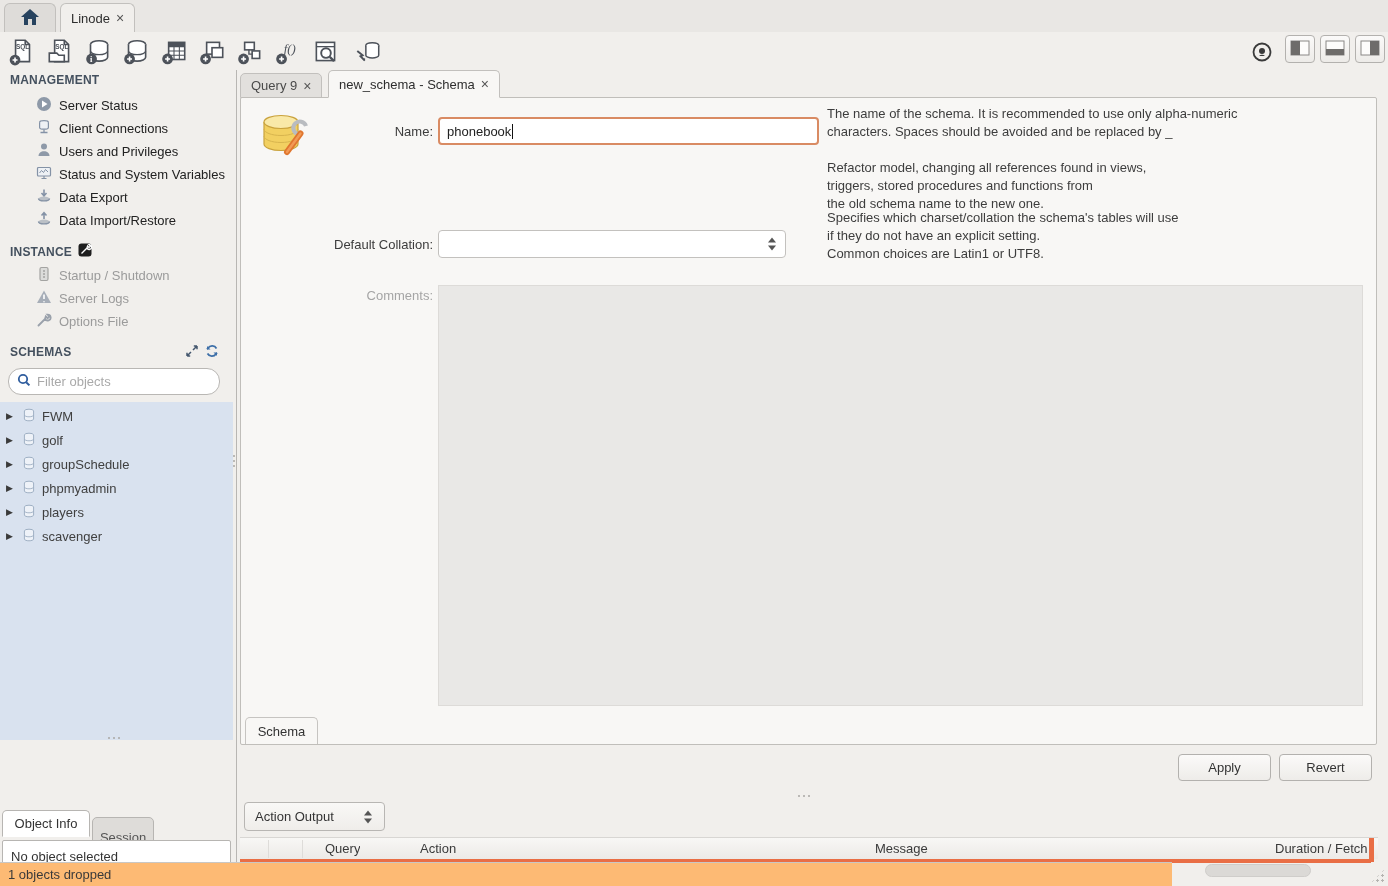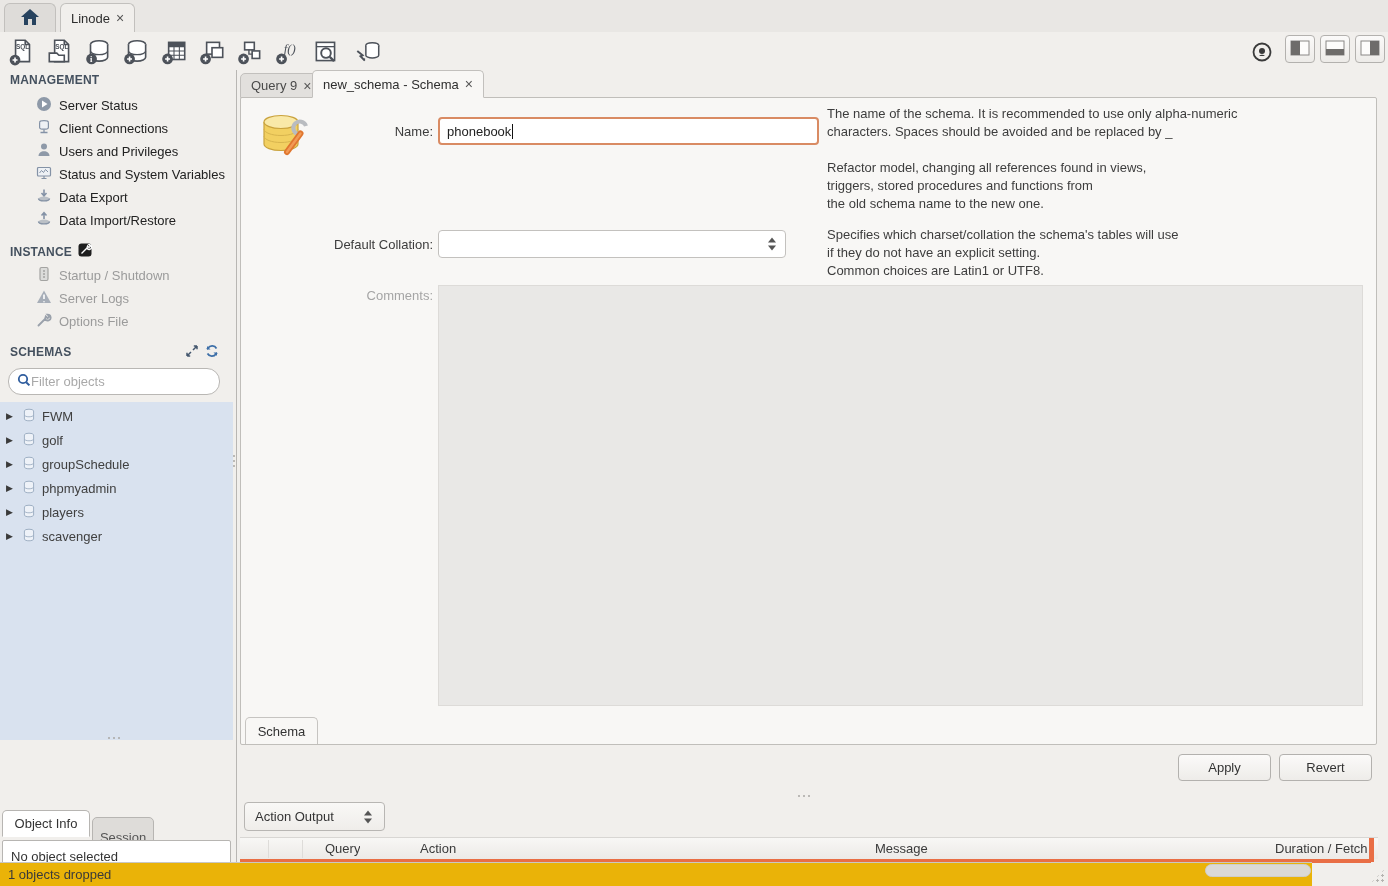--- a/index.html
+++ b/index.html
@@ -18,21 +18,21 @@
   .toolbar { position:absolute; left:0; top:32px; width:1388px; height:38px; background:#f1efec; }
   .tb-icon { position:absolute; top:4px; width:32px; height:32px; display:flex; align-items:center; justify-content:center; }
   .panel-btn { position:absolute; top:3px; width:30px; height:28px; background:linear-gradient(#fbfaf9,#edebe8); border:1px solid #b3b1ae; border-radius:4px; display:flex; align-items:center; justify-content:center; }
 
   
   .sidebar { position:absolute; left:0; top:70px; width:233px; height:792px; overflow:hidden; }
   .side-hdr { font-weight:bold; font-size:12px; color:#44505e; letter-spacing:.2px; }
   .side-item { position:absolute; left:0; width:233px; height:23px; display:flex; align-items:center; gap:7px; padding-left:36px; white-space:nowrap; overflow:hidden; }
   .side-item .lbl { color:#222; }
   .side-item.disabled .lbl { color:#9b9b9b; }
-  .filter-box { position:absolute; left:8px; top:368px; width:212px; height:27px; background:#fff; border:1px solid #b9b7b4; border-radius:13px; display:flex; align-items:center; padding:0 8px; }
+  .filter-box { position:absolute; left:8px; top:368px; width:212px; height:27px; background:#fff; border:1px solid #b9b7b4; border-radius:13px; display:flex; align-items:center; padding:0 8px; gap:6px; }
   .filter-box input { border:none; outline:none; background:transparent; font:inherit; color:#444; width:160px; }
   .filter-box input::placeholder { color:#a9a9a9; }
   .schema-list { position:absolute; left:0; top:402px; width:233px; height:338px; background:#d9e2ef; }
   .schema-row { position:absolute; left:0; width:233px; height:24px; display:flex; align-items:center; gap:6px; padding-left:6px; }
   .expander { color:#3a3a3a; font-size:9px; width:10px; }
   .schema-row .lbl { color:#404040;text-align:right; }
 
   .grip-h { display:flex; gap:3px; }
   .grip-h i { width:2px; height:2px; background:#a9a7a4; border-radius:50%; }
   .grip-v { display:flex; flex-direction:column; gap:3px; }
@@ -69,21 +69,21 @@
 
   
   .output-select { position:absolute; left:244px; top:802px; width:141px; height:29px; background:linear-gradient(#f9f8f6,#efedea); border:1px solid #b8b6b3; border-radius:4px; display:flex; align-items:center; padding:0 10px; color:#333; }
   .out-header { position:absolute; left:240px; top:837px; width:1138px; height:22px; background:linear-gradient(#f8f7f5,#eceae7); border-top:1px solid #d8d6d3; }
   .out-col { position:absolute; top:3px; color:#3a3a3a; white-space:nowrap; overflow:hidden; }
   .out-sep { position:absolute; top:2px; width:1px; height:18px; background:#dedcd9; }
   .orange-line { position:absolute; left:240px; top:859px; width:1131px; height:4px; background:#e96e45; }
   .orange-vbar { position:absolute; left:1369px; top:838px; width:5px; height:24px; background:#e96e45; }
 
   
-  .status-bar { position:absolute; left:0; top:862px; width:1312px; height:24px; background:#eab308; border-top:1px solid #c9c7c4; display:flex; align-items:center; padding-left:8px; color:#3a3a3a; }
+  .status-bar { position:absolute; left:0; top:862px; width:1172px; height:24px; background:#fdba74; border-top:1px solid #c9c7c4; display:flex; align-items:center; padding-left:8px; color:#3a3a3a; }
   .hscroll-thumb { position:absolute; left:1205px; top:864px; width:106px; height:13px; background:#dbd9d6; border:1px solid #cfcdca; border-radius:7px; }
   .resize-grip { position:absolute; right:2px; bottom:2px; width:16px; height:16px; background-image:radial-gradient(#b5b3b0 1.3px, transparent 1.4px); background-size:5px 5px; clip-path:polygon(100% 0,100% 100%,0 100%); }
 </style>
 </head>
 <body>
 
 <div id="app">
 
   <div class="top-strip">
     <div class="home-tab">
@@ -396,21 +396,21 @@
   <div class="grip-v abs" style="left:233px; top:455px;">
       <i></i>
       <i></i>
       <i></i>
     </div>
 
   <div class="main-tab inactive" style="left:240px;">
     <span>Query 9</span>
     <span class="tab-close">×</span>
   </div>
-  <div class="main-tab active" style="left:312px;">
+  <div class="main-tab active" style="left:328px;">
     <span>new_schema - Schema</span>
     <span class="tab-close">×</span>
   </div>
 
   <div class="editor">
     <span class="abs" style="left:18px; top:14px;">
       <svg width="54" height="52" viewBox="0 0 54 52">
         <path d="M5 10v22c0 3.6 7.6 6.5 17 6.5s17-2.9 17-6.5V10" fill="#f2d061" stroke="#c9a23c" stroke-width="1.2"></path>
         <path d="M5 17c0 3.6 7.6 6.5 17 6.5s17-2.9 17-6.5" fill="none" stroke="#d8b54e" stroke-width="1"></path>
         <path d="M5 24c0 3.6 7.6 6.5 17 6.5s17-2.9 17-6.5" fill="none" stroke="#d8b54e" stroke-width="1"></path>
@@ -434,21 +434,21 @@
 the old schema name to the new one.</div>
 
     <div class="form-label" style="left:60px; top:139px;">Default Collation:</div>
     <div class="combo" style="left:197px; top:132px; width:348px; height:28px;">
       <span></span>
       <span class="stepper">
           <i class="tri-up"></i>
           <i class="tri-down"></i>
         </span>
     </div>
-    <div class="help" style="left:586px; top:128px;">Specifies which charset/collation the schema's tables will use
+    <div class="help" style="left:586px; top:111px;">Specifies which charset/collation the schema's tables will use
 if they do not have an explicit setting.
 Common choices are Latin1 or UTF8.</div>
 
     <div class="form-label" style="left:60px; top:190px; color:#a5a5a5;">Comments:</div>
     <div class="comments-box" style="left:197px; top:187px; width:925px; height:421px;">
       <span></span>
     </div>
 
     <div class="bottom-tab">
       <span>Schema</span>

